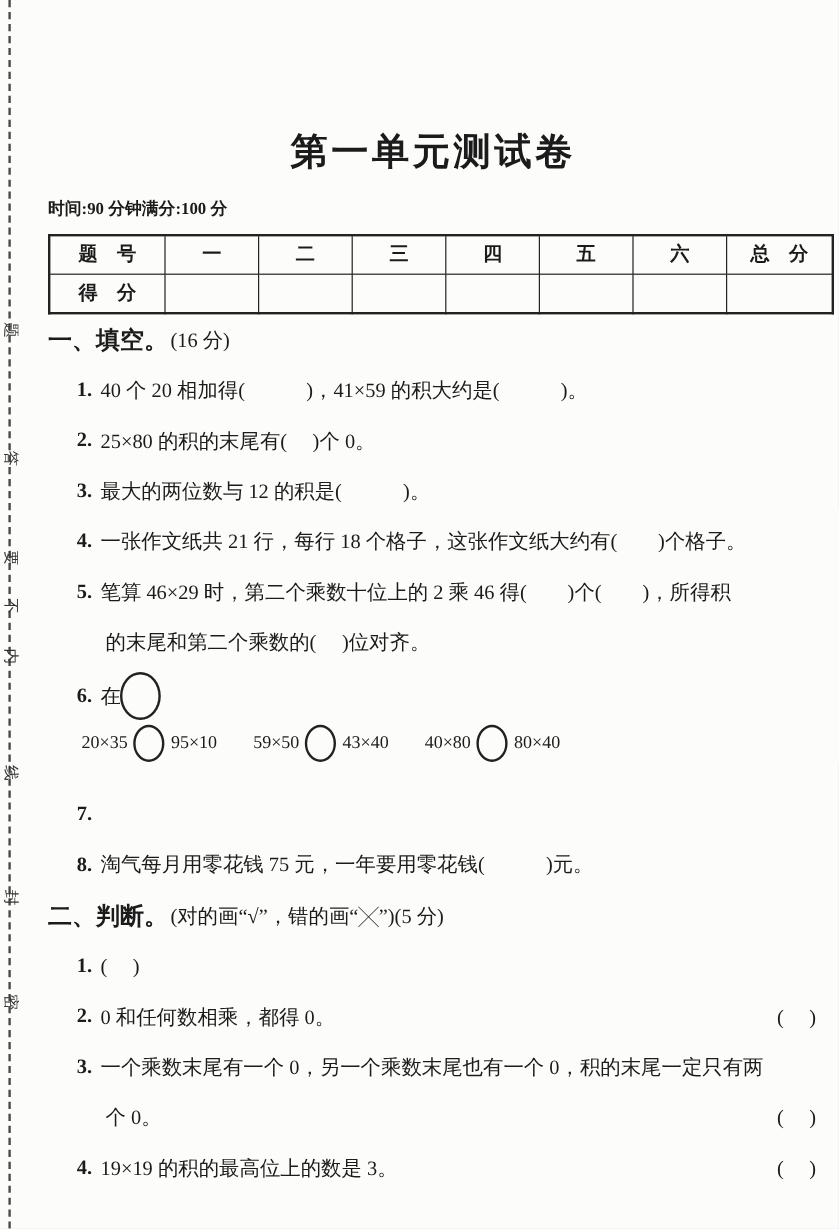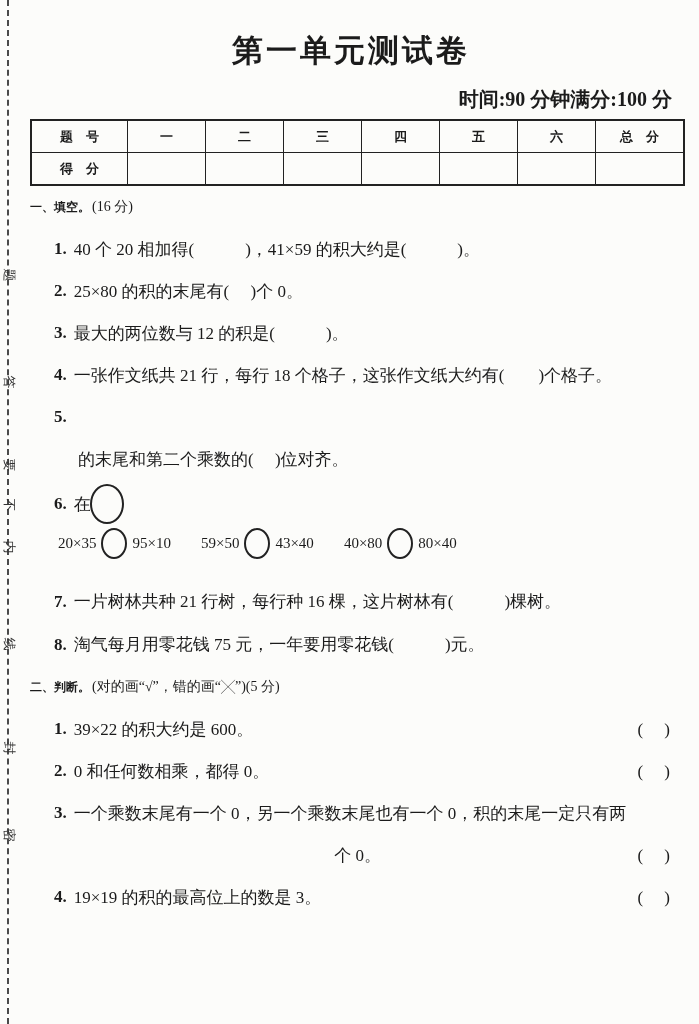--- a/index.html
+++ b/index.html
@@ -1,33 +1,33 @@
 <!DOCTYPE html>
 <html><head>
 <meta charset="utf-8">
 <style>
   html,body{margin:0;padding:0;background:#e8e8e8;}
   .page{position:relative;width:699px;height:1024px;background:#fcfcfa;overflow:hidden;
         font-family:"Liberation Serif", serif;color:#1b1b1b;}
   .binding-line{position:absolute;left:7px;top:0;bottom:0;width:0;border-left:2px dashed #4a4a4a;}
   .seal-char{position:absolute;left:0;width:18px;text-align:center;font-size:13px;color:#333;
              transform:rotate(90deg);line-height:14px;}
-  .content{position:absolute;left:30px;top:0;width:642px;padding-top:28px;}
+  .content{position:absolute;left:40px;top:0;width:642px;padding-top:104px;}
   .title{margin:0;text-align:center;font-size:31px;font-weight:bold;letter-spacing:3px;height:46px;line-height:46px;}
-  .info-row{display:flex;justify-content:flex-end;margin-top:13px;height:24px;line-height:24px;
-            font-size:20px;font-weight:bold;}
+  .info-row{display:flex;justify-content:flex-start;margin-top:13px;height:24px;line-height:24px;
+            font-size:14px;font-weight:bold;}
   table.score{border-collapse:collapse;margin-top:8px;width:644px;table-layout:fixed;}
-  table.score td{border:1.5px solid #222;height:31px;text-align:center;font-size:13px;font-weight:bold;
+  table.score td{border:1.5px solid #222;height:31px;text-align:center;font-size:16px;font-weight:bold;
                  padding:0;}
   table.score{border:2px solid #222;}
   .line{height:42px;display:flex;align-items:center;font-size:17px;}
-  .sec-title{font-weight:bold;font-size:12px;}
-  .sec-suffix{font-size:14px;margin-left:2px;white-space:pre;text-align:center;}
+  .sec-title{font-weight:bold;font-size:20px;}
+  .sec-suffix{font-size:17px;margin-left:2px;white-space:pre;text-align:center;}
   .item{padding-left:24px;}
-  .wrap2{padding-left:48px;text-align:center;}
+  .wrap2{padding-left:48px;}
   .num{font-weight:bold;margin-right:7px;white-space:pre;}
   .txt{white-space:pre;}
   .grow{flex:1 1 auto;}
   .big-circle{display:inline-block;width:30px;height:36px;border:2px solid #222;border-radius:50%;
               margin:0 -1px;flex:0 0 auto;}
   .q6{height:48px;}
   .cmp-row{height:52px;display:flex;align-items:flex-start;padding-left:28px;column-gap:30px;font-size:15px;}
   .cmp-group{display:flex;align-items:center;column-gap:5px;}
   .cmp-circle{display:inline-block;width:22px;height:27px;border:2px solid #222;border-radius:50%;flex:0 0 auto;}
   .i78{height:43px;}
@@ -98,20 +98,21 @@
     <div class="line item">
       <span class="num">3.</span>
       <span class="txt">最大的两位数与 12 的积是(　　　)。</span>
     </div>
     <div class="line item">
       <span class="num">4.</span>
       <span class="txt">一张作文纸共 21 行，每行 18 个格子，这张作文纸大约有(　　)个格子。</span>
     </div>
     <div class="line item">
       <span class="num">5.</span>
+      <span class="txt">笔算 46×29 时，第二个乘数十位上的 2 乘 46 得(　　)个(　　)，所得积</span>
     </div>
     <div class="line wrap2">
       <span class="txt">的末尾和第二个乘数的(　 )位对齐。</span>
     </div>
     <div class="line item q6">
       <span class="num">6.</span>
       <span class="txt">在</span>
       <span class="big-circle"></span>
     </div>
 
@@ -128,35 +129,33 @@
       </div>
       <div class="cmp-group">
         <span class="txt">40×80</span>
         <span class="cmp-circle"></span>
         <span class="txt">80×40</span>
       </div>
     </div>
 
     <div class="line item i78">
       <span class="num">7.</span>
-      <span class="txt">一片树林共种 21 行树，每行种 16 棵，这片树林有(　　　)棵树。</span>
     </div>
     <div class="line item i78">
       <span class="num">8.</span>
       <span class="txt">淘气每月用零花钱 75 元，一年要用零花钱(　　　)元。</span>
     </div>
 
     <div class="line">
       <span class="sec-title">二、判断。</span>
       <span class="sec-suffix">(对的画“√”，错的画“╳”)(5 分)</span>
     </div>
 
     <div class="line item">
       <span class="num">1.</span>
-      <span class="txt grow">39×22 的积大约是 600。</span>
       <span class="blank">(　 )</span>
     </div>
     <div class="line item">
       <span class="num">2.</span>
       <span class="txt grow">0 和任何数相乘，都得 0。</span>
       <span class="blank">(　 )</span>
     </div>
     <div class="line item">
       <span class="num">3.</span>
       <span class="txt grow">一个乘数末尾有一个 0，另一个乘数末尾也有一个 0，积的末尾一定只有两</span>

